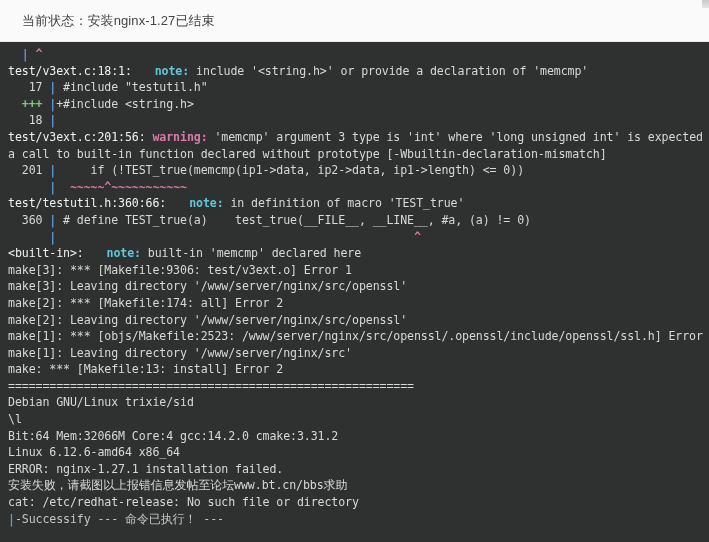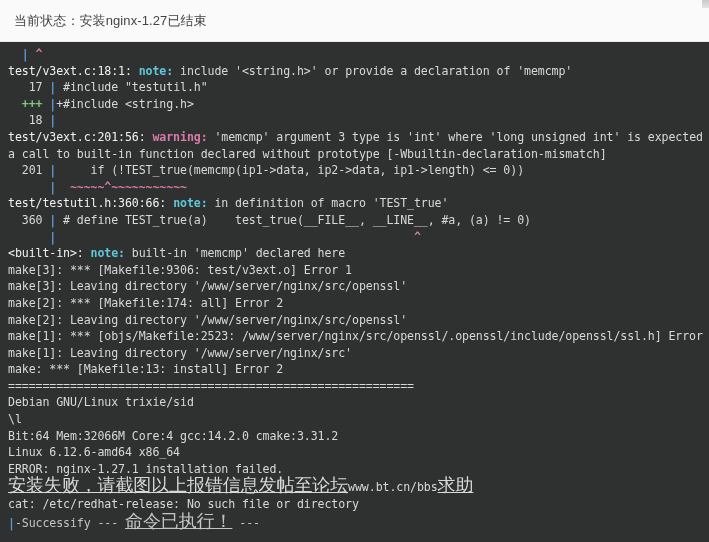--- a/index.html
+++ b/index.html
@@ -22,21 +22,21 @@
   }
 
   
   #status-header {
     height: 42px;
     box-sizing: border-box;
     background: #fafafa;
     border-bottom: 1px solid #e8e8e8;
     display: flex;
     align-items: center;
-    padding: 0 14px;
+    padding: 0 22px;
     position: relative;
   }
   #status-header .status-line {
     font-size: 13px;
     color: #444444;
     letter-spacing: 0.1px;
     white-space: nowrap;
     font-family: "Liberation Sans", sans-serif;
   }
 
@@ -72,30 +72,29 @@
     white-space: pre;
     letter-spacing: -0.1px;
   }
   .tline {
     white-space: pre;
     min-height: 16.6px;
   }
   
   .c-def   { color: #d8d8d8; }
   .c-white { color: #f2f2f2; font-weight: normal; }
-  .c-cyan  { color: #5fc7d8; font-weight: bold; }
+  .c-cyan  { color: #5fc7d8; font-weight: bold; margin-left: 16px; }
   .c-mag   { color: #d77ba8; font-weight: bold; }
   .c-blue  { color: #5b9bd5; font-weight: bold; }
   .c-grn   { color: #7fc97f; font-weight: bold; }
   .c-dim   { color: #c5c5c5; }
   .c-sep   { color: #d8d8d8; }
   .cjk {
     font-family: "DejaVu Sans", "Liberation Sans", sans-serif;
-    font-size: 18px;
-    text-decoration: underline;
+    font-size: 12px;
   }
 </style>
 </head>
 <body>
 
 <div id="app">
 
   <div id="status-header">
     <span class="status-line">当前状态：安装nginx-1.27已结束</span>
     <div class="scroll-nub"></div>

